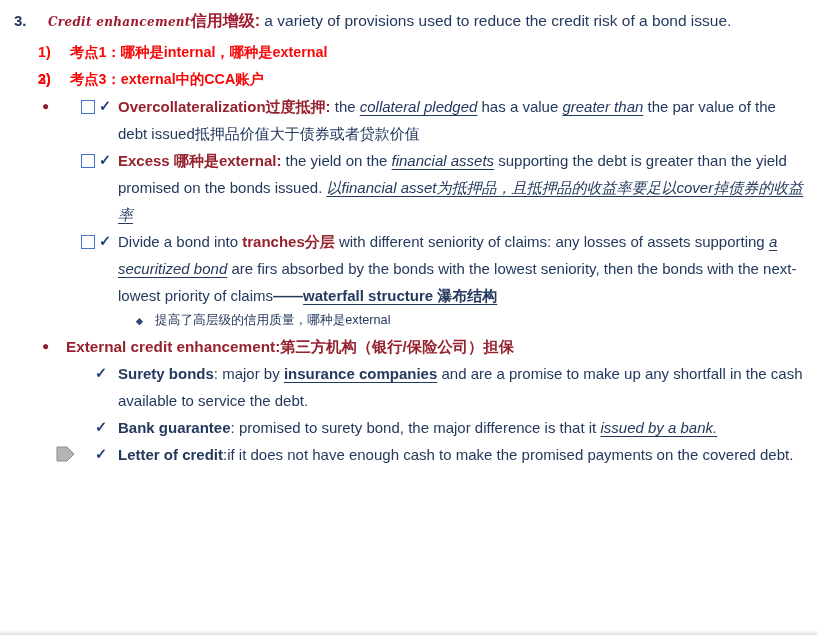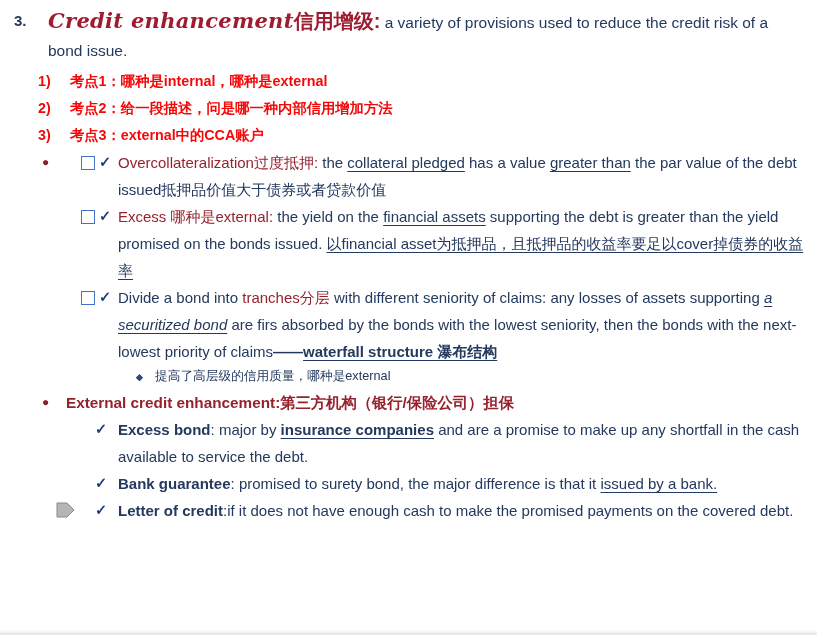--- a/index.html
+++ b/index.html
@@ -9,35 +9,35 @@
     overflow:hidden;
     box-sizing:border-box;
     padding-top:7px;
     font-family:"Liberation Sans", sans-serif;
     color:#24395e;
     background:#ffffff;
   }
   
   .title-row{position:relative;padding-left:48px;padding-right:26px;font-size:15.5px;line-height:28px;}
   .title-num{position:absolute;left:14px;top:0;font-weight:bold;font-size:15px;color:#24395e;}
-  .script{font-family:"DejaVu Serif", serif;font-style:italic;font-weight:bold;font-size:21px;color:#9e1b30;letter-spacing:.3px;}
-  .cnbold{font-weight:bold;color:#9e1b30;font-size:20px;}
+  .script{font-family:"DejaVu Serif", serif;font-style:italic;font-weight:bold;font-size:12px;color:#9e1b30;letter-spacing:.3px;}
+  .cnbold{font-weight:bold;color:#9e1b30;font-size:16px;}
   
   .exam-group{margin-top:3px;}
   .exam-row{position:relative;padding-left:70px;font-size:14.3px;font-weight:bold;color:#f70808;line-height:27px;}
   .exam-num{position:absolute;left:38px;top:0;}
   
   .section-header{position:relative;padding-left:66px;font-size:15.3px;font-weight:bold;color:#96222e;line-height:27px;}
   .bullet{position:absolute;left:42px;top:0;font-size:12px;color:#8c1f2f;}
   
   .check-item{position:relative;padding-left:118px;padding-right:8px;font-size:15px;line-height:27px;}
   .checkbox{position:absolute;left:81px;top:7px;width:12px;height:12px;border:1.6px solid #4472c4;background:#fff;box-sizing:content-box;}
   .vmark{position:absolute;left:99px;top:0;font-weight:bold;font-size:14.5px;color:#1b3d7a;}
-  .term{color:#96222e;font-weight:normal;}
-  .u{text-decoration:underline;text-underline-offset:3px;}
+  .term{color:#96222e;font-weight:bold;}
+  .u{text-decoration:underline;text-underline-offset:3px;font-style:italic;}
   .iu{font-style:italic;text-decoration:underline;text-underline-offset:3px;}
   .bu{font-weight:bold;text-decoration:underline;text-underline-offset:3px;}
   .b{font-weight:bold;}
   
   .diamond-group{margin-top:2px;margin-bottom:3px;}
   .diamond-item{position:relative;padding-left:155px;padding-right:5px;font-size:12.7px;line-height:19px;color:#24395e;}
   .diamond{position:absolute;left:136px;top:1px;font-size:9px;color:#2c4a74;}
   
   .ext-item{position:relative;padding-left:118px;padding-right:8px;font-size:15px;line-height:27px;}
   .ext-vmark{position:absolute;left:95px;top:0;font-weight:bold;font-size:14.5px;color:#1b3d7a;}
@@ -55,21 +55,20 @@
     <span class="script">Credit enhancement</span><span class="cnbold">信用增级:</span><span> a variety of provisions used to reduce the credit risk of a bond issue.</span>
   </div>
 
   <div class="exam-group">
     <div class="exam-row">
       <span class="exam-num">1)</span>
       <span>考点1：哪种是internal，哪种是external</span>
     </div>
     <div class="exam-row">
       <span class="exam-num">2)</span>
-      <span>考点2：给一段描述，问是哪一种内部信用增加方法</span>
     </div>
     <div class="exam-row">
       <span class="exam-num">3)</span>
       <span>考点3：external中的CCA账户</span>
     </div>
   </div>
 
   <div class="section-header">
     <span class="bullet">●</span>
   </div>
@@ -104,21 +103,21 @@
     </div>
   </div>
 
   <div class="section-header">
     <span class="bullet">●</span>
     <span>External credit enhancement:第三方机构（银行/保险公司）担保</span>
   </div>
 
   <div class="ext-item">
     <span class="ext-vmark">✓</span>
-    <span class="b">Excess bond</span><span>: major by </span><span class="bu">insurance companies</span><span> and are a promise to make up any shortfall in the cash available to service the debt.</span>
+    <span class="b">Surety bonds</span><span>: major by </span><span class="bu">insurance companies</span><span> and are a promise to make up any shortfall in the cash available to service the debt.</span>
   </div>
 
   <div class="ext-item">
     <span class="ext-vmark">✓</span>
     <span class="b">Bank guarantee</span><span>: promised to surety bond, the major difference is that it </span><span class="u">issued by a bank.</span>
   </div>
 
   <div class="ext-item">
     <svg class="arrow-marker" viewBox="0 0 20 16">
       <polygon points="1,1 11,1 18,8 11,15 1,15" fill="#b5b5b5" stroke="#8a8a8a" stroke-width="1"></polygon>

